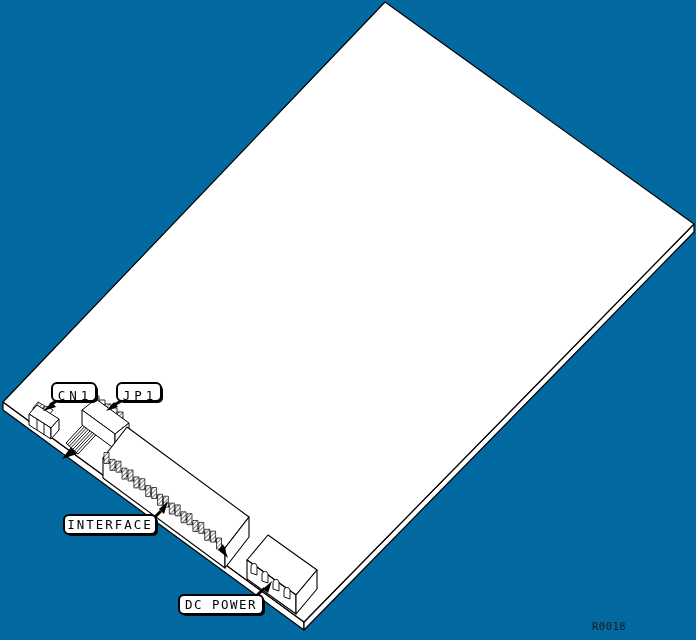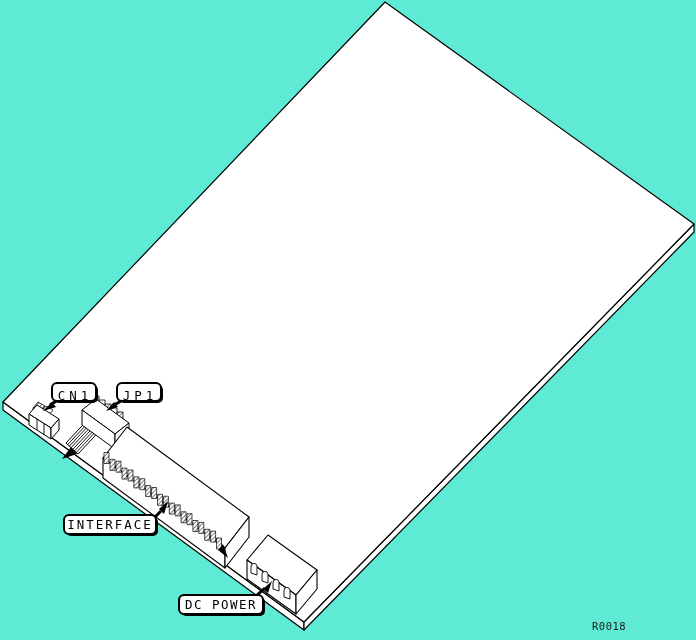--- a/index.html
+++ b/index.html
@@ -5,21 +5,21 @@
   html, body {
     margin: 0;
     padding: 0;
     background: #ffffff;
     font-family: "DejaVu Sans Mono", "Liberation Mono", monospace;
   }
   .stage {
     position: relative;
     width: 696px;
     height: 640px;
-    background: #5eead4;
+    background: #0369a1;
     overflow: hidden;
   }
   svg { display: block; }
   .callout-text {
     font-family: "DejaVu Sans Mono", "Liberation Mono", monospace;
     font-size: 12.5px;
     fill: #000000;
     letter-spacing: 2px;
   }
   .callout-text.tight { letter-spacing: 1.5px; }

